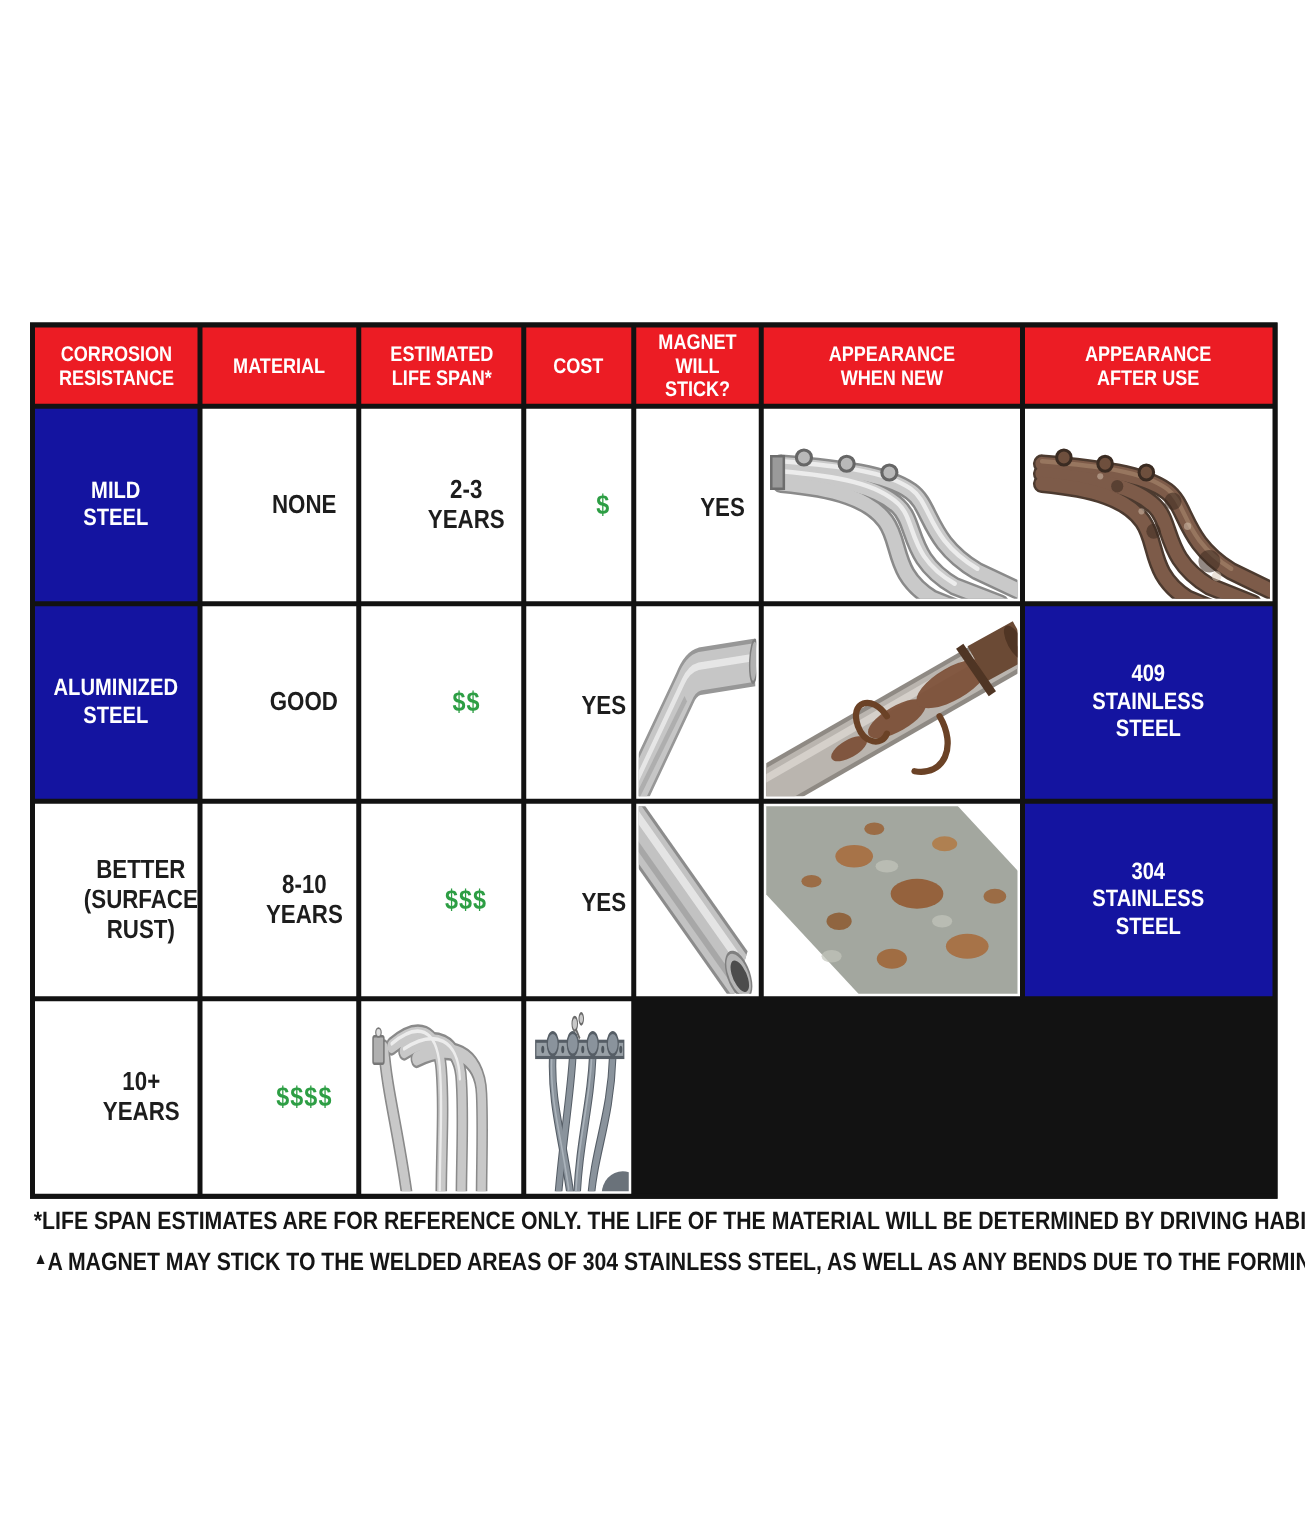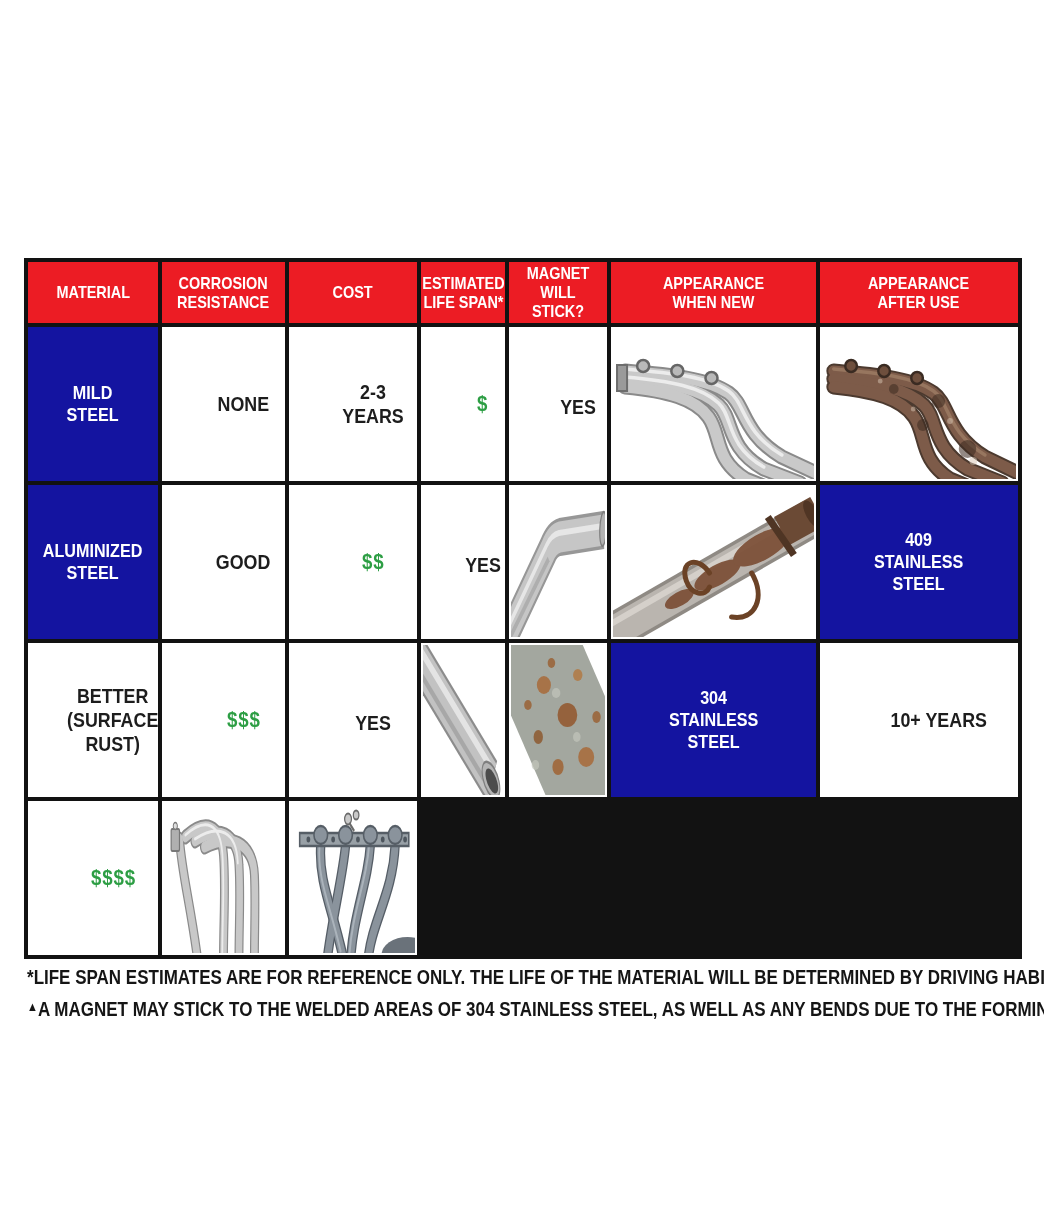--- a/index.html
+++ b/index.html
@@ -64,32 +64,32 @@
 </style>
 </head>
 <body>
 
 <div class="page">
 
 
   <div class="tbl">
 
     <div class="cell hcell">
-        <span class="cond">MATERIAL</span>
-      </div>
-    <div class="cell hcell">
         <span class="cond">CORROSION
 RESISTANCE</span>
       </div>
     <div class="cell hcell">
-        <span class="cond">COST</span>
+        <span class="cond">MATERIAL</span>
       </div>
     <div class="cell hcell">
         <span class="cond">ESTIMATED
 LIFE SPAN*</span>
+      </div>
+    <div class="cell hcell">
+        <span class="cond">COST</span>
       </div>
     <div class="cell hcell">
         <span class="cond">MAGNET
 WILL STICK?</span>
       </div>
     <div class="cell hcell">
         <span class="cond">APPEARANCE
 WHEN NEW</span>
       </div>
     <div class="cell hcell">
@@ -210,20 +210,23 @@
 
     <div class="cell mcell">
         <span class="cond">409
 STAINLESS
 STEEL</span>
       </div>
     <div class="cell dcell">
         <span class="cond">BETTER
 (SURFACE
 RUST)</span>
+      </div>
+    <div class="cell dcell">
+        <span class="cond">8-10 YEARS</span>
       </div>
     <div class="cell dcell">
         <span class="cond cost-text">$$$</span>
       </div>
     <div class="cell dcell">
         <span class="cond"><span>YES</span><span class="sup-mark"></span></span>
       </div>
     <div class="cell icell">
       <svg viewBox="0 0 200 150" preserveAspectRatio="none">
         <g fill="none" stroke-linecap="butt">

